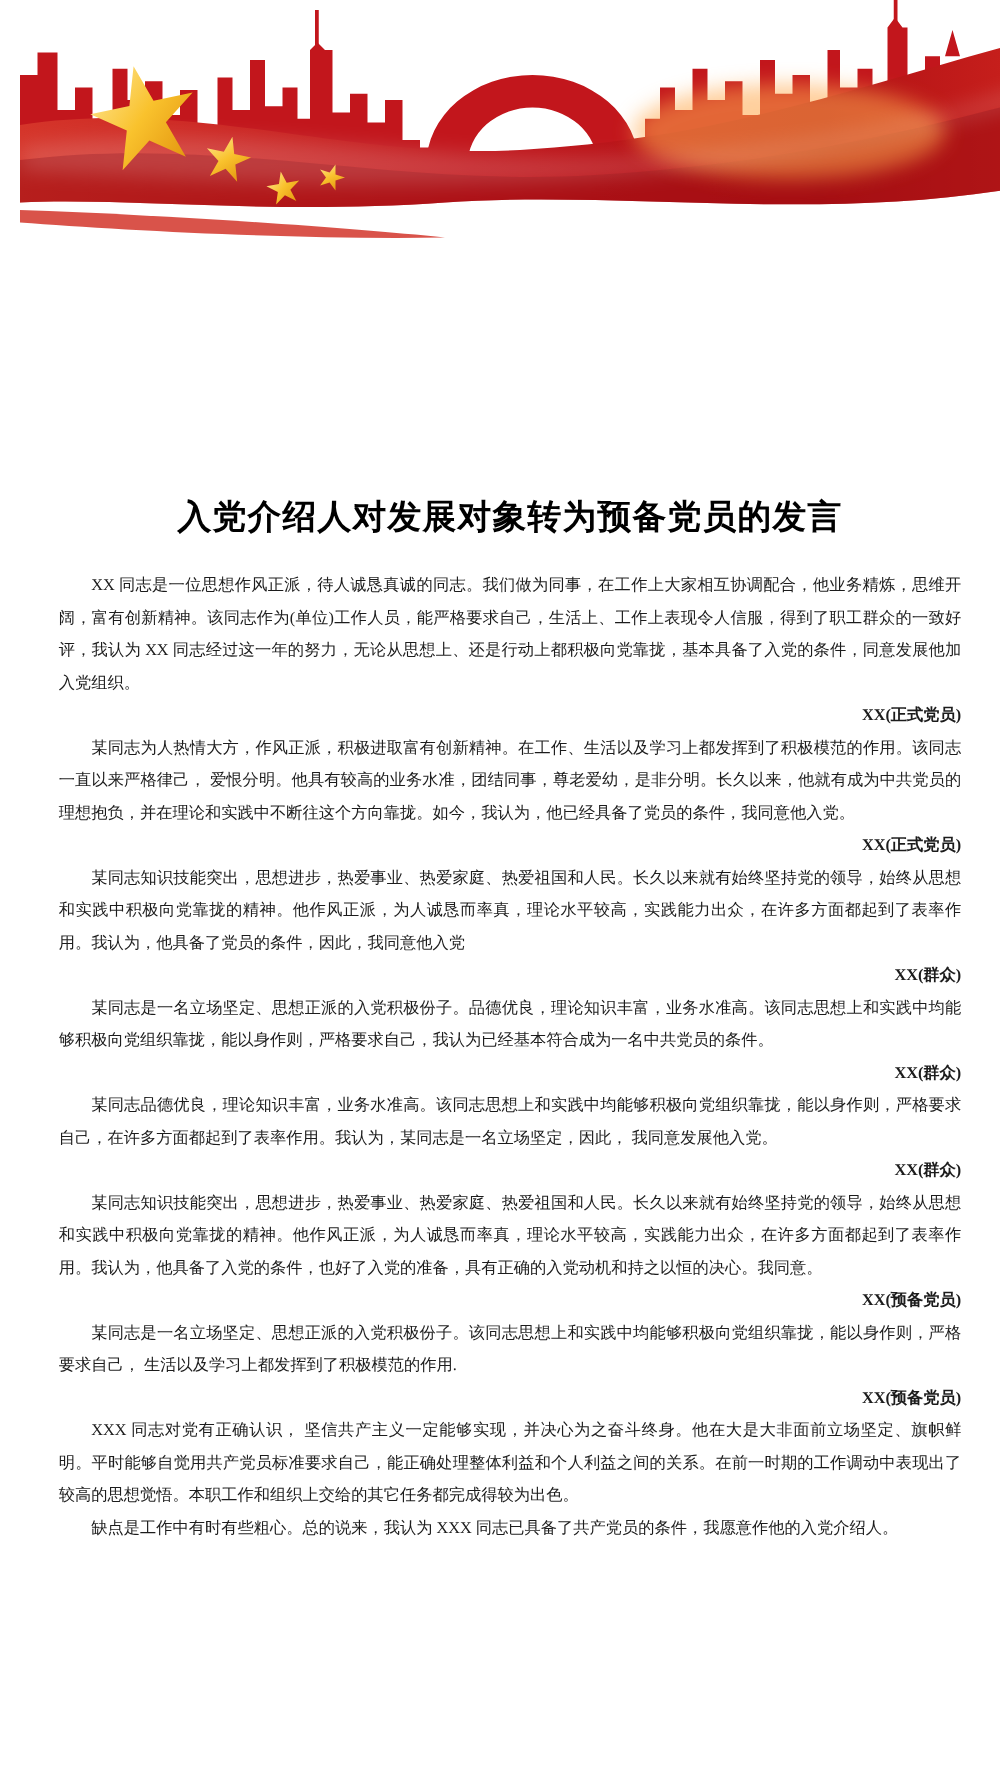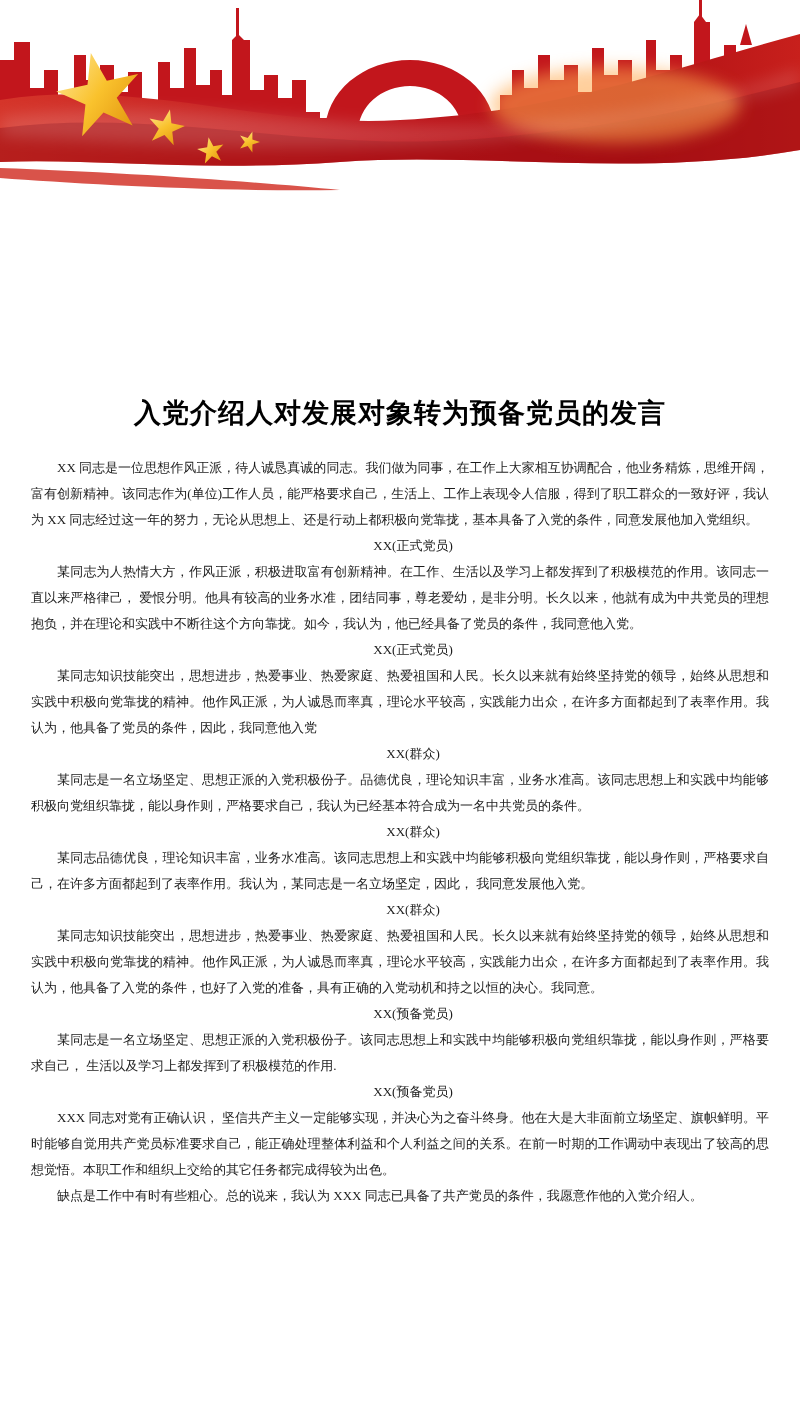--- a/index.html
+++ b/index.html
@@ -11,20 +11,21 @@
   html,body{background:#ffffff;}
   .page{
     width:800px;
     height:1425px;
     background:var(--bg);
     position:relative;
     overflow:hidden;
     margin:0 auto;
     font-family:"Liberation Serif","DejaVu Serif",serif;
     color:var(--text-color);
+    padding-left:16px;
   }
   .banner{
     width:800px;
     height:195px;
     position:relative;
     background:#ffffff;
   }
   .banner svg{display:block;}
   .doc{
     padding:200px 31px 0 31px;
@@ -39,21 +40,22 @@
   }
   .para{
     font-size:13px;
     line-height:26px;
     text-align:justify;
     text-indent:2em;
     margin:0;
     word-break:break-all;
   }
   .para-label{
-    text-align:center;
+    text-align:right;
+    font-weight:bold;
   }
 </style>
 </head>
 <body>
 
 <div class="page">
 
   <div class="banner">
     <svg width="800" height="195" viewBox="0 0 800 195" preserveAspectRatio="none" aria-hidden="true">
       <defs>

